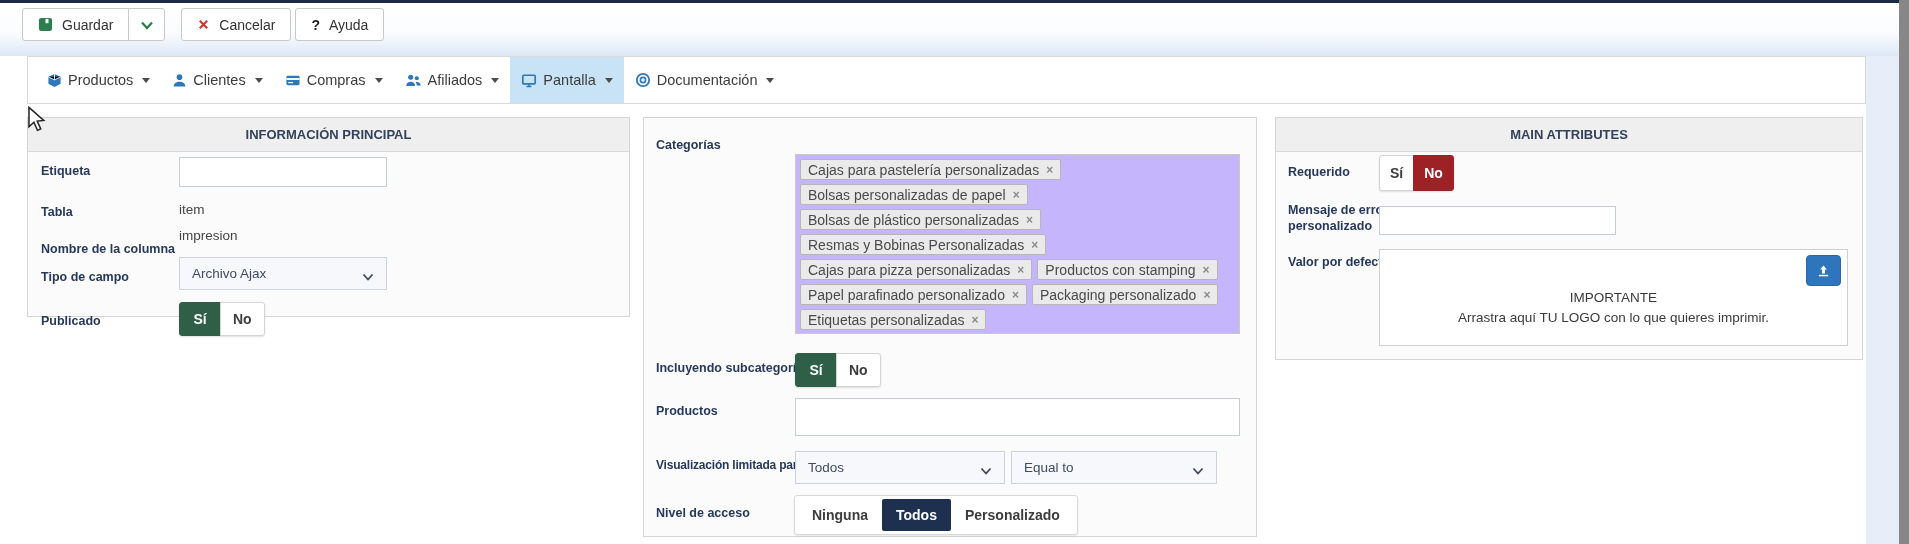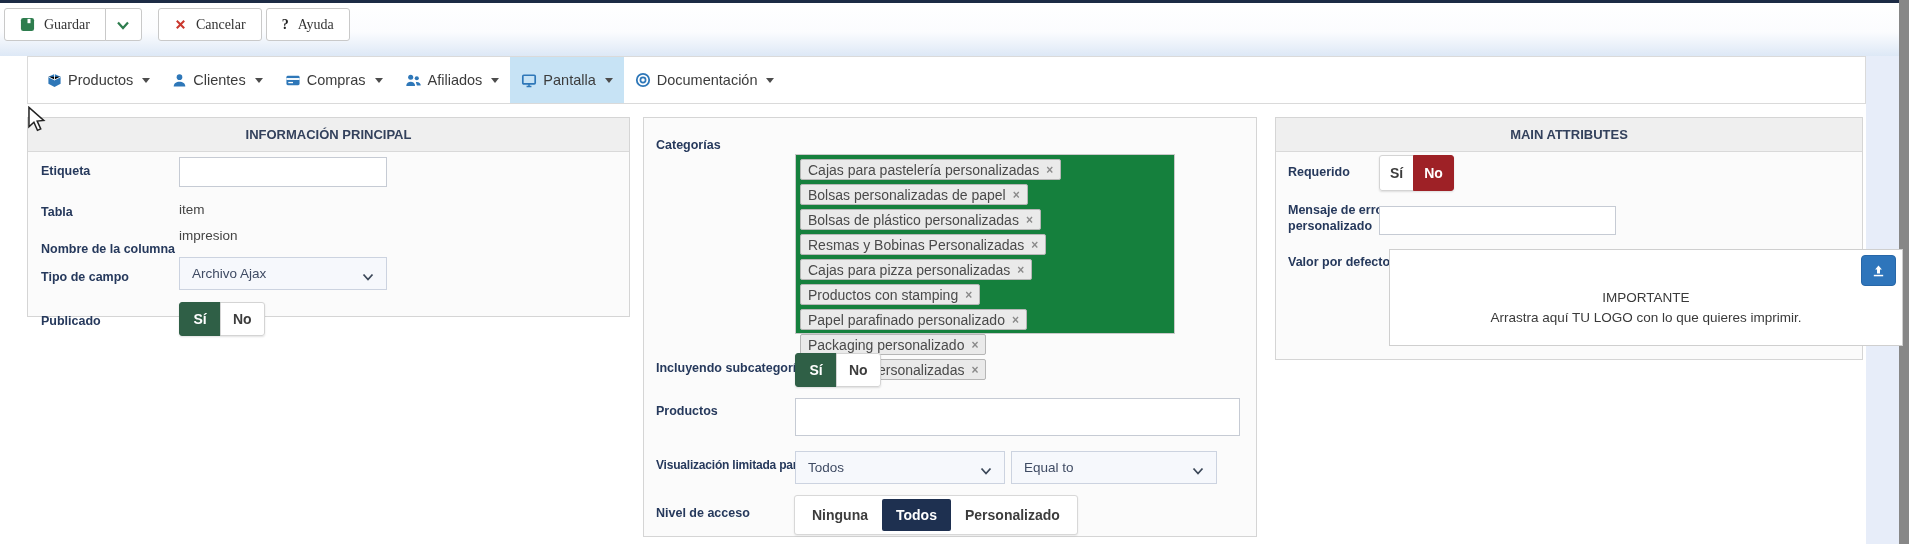--- a/index.html
+++ b/index.html
@@ -7,21 +7,21 @@
   #app{position:relative;width:1909px;height:544px;background:#fff;overflow:hidden;}
 
   .topline{position:absolute;left:0;top:0;width:1909px;height:3px;background:#1c2b45;}
   .header-band{position:absolute;left:0;top:3px;width:1899px;height:53px;
     background:linear-gradient(180deg,#ffffff 0%,#fbfcfe 55%,#dde8f6 100%);}
   .content-bg{position:absolute;left:0;top:56px;width:1866px;height:488px;background:#ffffff;}
   .blue-strip{position:absolute;left:1866px;top:56px;width:33px;height:488px;background:#e7edf9;}
   .scrollbar{position:absolute;left:1899px;top:0;width:10px;height:544px;background:#878787;}
 
   
-  .toolbar{position:absolute;left:4px;top:8px;display:flex;align-items:center;font-family:Liberation Serif, serif;}
+  .toolbar{position:absolute;left:22px;top:8px;display:flex;align-items:center;}
   .btn{height:33px;background:#fff;border:1px solid #c9c9c9;border-radius:3px;
     display:inline-flex;align-items:center;gap:9px;font-size:14px;color:#333;
     padding:0 15px;cursor:pointer;box-sizing:border-box;}
   .btn-save{border-top-right-radius:0;border-bottom-right-radius:0;}
   .btn-savemenu{border-top-left-radius:0;border-bottom-left-radius:0;margin-left:-1px;
     width:37px;justify-content:center;padding:0;}
   .sp16{width:16px;} .sp4{width:4px;}
   .bold-q{font-weight:bold;color:#222;}
 
   
@@ -54,34 +54,34 @@
 
   .toggle{position:absolute;display:inline-flex;box-shadow:0 1px 2px rgba(0,0,0,0.12);border-radius:3px;}
   .tg{min-width:42px;height:34px;padding:0 12px;display:inline-flex;align-items:center;justify-content:center;
     font-size:14px;font-weight:bold;box-sizing:border-box;cursor:pointer;}
   .tg.off{background:#fff;border:1px solid #d4d4d4;color:#3c3c3c;}
   .tg.on-green{background:#2f5f46;border:1px solid #2f5f46;color:#fff;}
   .tg.on-red{background:#9e2126;border:1px solid #9e2126;color:#fff;}
   .tg.first{border-radius:3px 0 0 3px;} .tg.last{border-radius:0 3px 3px 0;margin-left:-1px;}
   .toggle.small .tg{min-width:33px;height:36px;padding:0 10px;}
 
-  .tagbox{position:absolute;left:151px;top:36px;width:380px;height:180px;background:#15803d;
+  .tagbox{position:absolute;left:151px;top:36px;width:445px;height:180px;background:#c4b5fd;
     border:1px solid #c9c9c9;box-sizing:border-box;padding:4px;display:flex;flex-wrap:wrap;
     gap:4px 5px;align-content:flex-start;}
   .chip{display:inline-flex;align-items:center;gap:7px;background:#eaeaea;border:1px solid #b6b6b6;
     border-radius:2px;padding:0 7px;height:21px;font-size:14px;color:#4a4a4a;box-sizing:border-box;white-space:nowrap;}
   .chip .x{color:#8a8a8a;font-size:12px;font-weight:bold;cursor:pointer;line-height:1;}
 
   .seg{position:absolute;display:inline-flex;background:#fff;border:1px solid #d8d8d8;border-radius:3px;
     padding:3px;box-shadow:0 1px 2px rgba(0,0,0,0.08);}
   .seg .opt{height:32px;padding:0 14px;display:inline-flex;align-items:center;font-size:14px;
     font-weight:bold;color:#3c3c3c;cursor:pointer;border-radius:2px;}
   .seg .opt.sel{background:#1e3050;color:#fff;}
 
-  .dropzone{position:absolute;left:113px;top:131px;width:514px;height:97px;background:#fff;
+  .dropzone{position:absolute;left:103px;top:131px;width:469px;height:97px;background:#fff;
     border:1px solid #cfcfcf;box-sizing:border-box;}
   .dz-text{position:absolute;left:0;right:0;top:38px;text-align:center;font-size:13.5px;color:#3a3a3a;line-height:1.45;}
   .upload-btn{position:absolute;right:6px;top:5px;width:33px;height:29px;background:#2e75bb;
     border:1px solid #2767a8;border-radius:4px;display:flex;align-items:center;justify-content:center;cursor:pointer;}
 
   .cursor{position:absolute;left:27px;top:106px;pointer-events:none;}
 </style>
 </head>
 <body>
 

